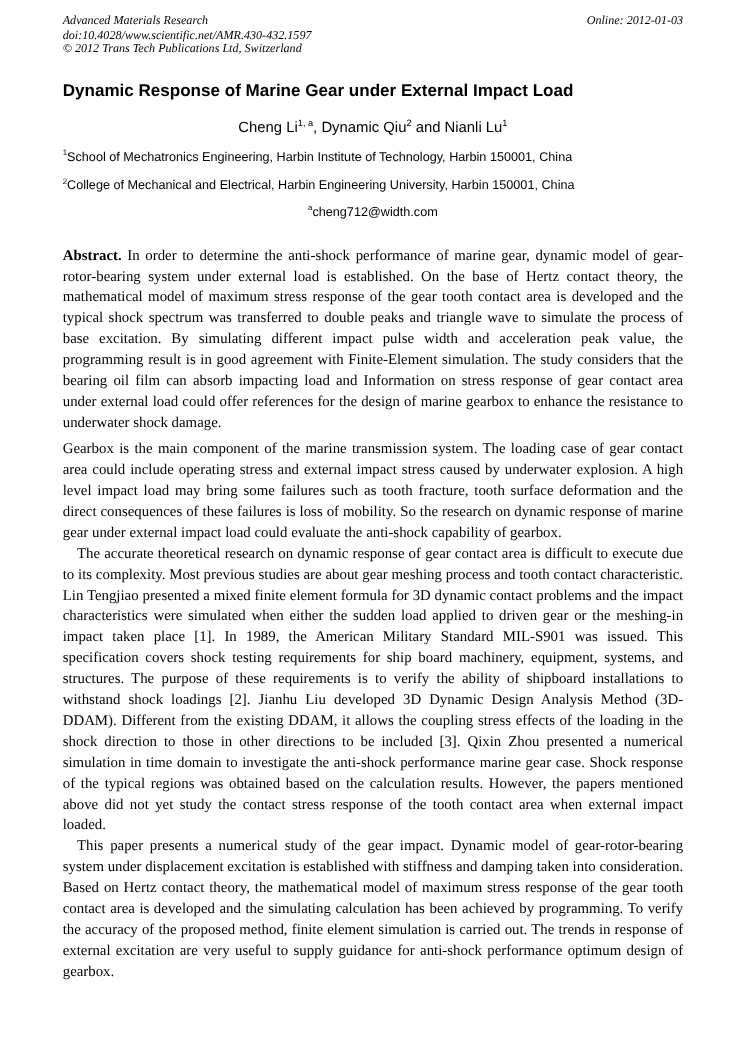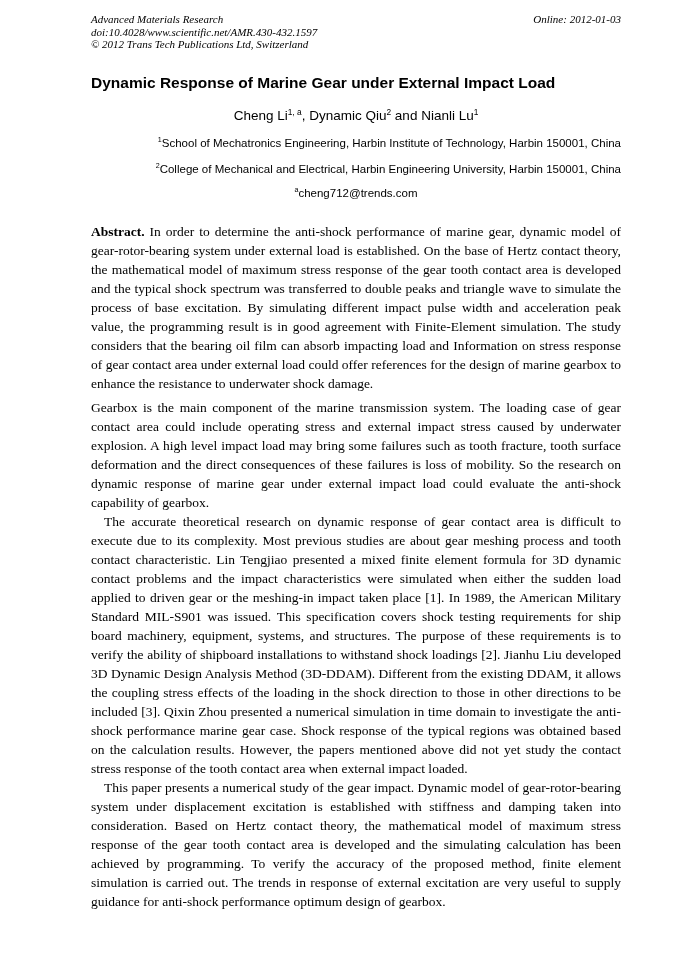--- a/index.html
+++ b/index.html
@@ -6,21 +6,21 @@
   html, body { background: #ffffff; }
   body {
     width: 678px; height: 959px;
     font-family: "Liberation Serif", serif;
     color: #000000;
     overflow: hidden;
   }
   .page {
     width: 678px; height: 959px;
     background: #ffffff;
-    padding: 13px 57px 0 91px;
+    padding: 13px 57px 0 57px;
     position: relative;
   }
   
   .journal-header {
     display: flex;
     justify-content: space-between;
     align-items: flex-start;
     font-family: "Liberation Serif", serif;
     font-style: italic;
     font-size: 11px;
@@ -45,21 +45,21 @@
     font-size: 13.5px;
     line-height: 17px;
   }
   sup {
     font-size: 0.62em;
     vertical-align: super;
     line-height: 0;
   }
   .affiliation {
     margin-top: 12px;
-    text-align: right;
+    text-align: left;
     font-family: "Liberation Sans", sans-serif;
     font-size: 11.5px;
     line-height: 14px;
   }
   .email-line {
     margin-top: 10px;
     text-align: center;
     font-family: "Liberation Sans", sans-serif;
     font-size: 11.5px;
     line-height: 14px;
@@ -112,21 +112,21 @@
   </div>
 
   <div class="paper-title">Dynamic Response of Marine Gear under External Impact Load</div>
 
   <div class="authors-line"><span>Cheng Li</span><sup>1, a</sup><span>, </span><span>Dynamic Qiu</span><sup>2</sup><span> and </span><span>Nianli Lu</span><sup>1</sup></div>
 
   <div class="affiliation"><sup>1</sup><span>School of Mechatronics Engineering, Harbin Institute of Technology, Harbin 150001, China</span></div>
 
   <div class="affiliation"><sup>2</sup><span>College of Mechanical and Electrical, Harbin Engineering University, Harbin 150001, China</span></div>
 
-  <div class="email-line"><sup>a</sup><span>cheng712@trends.com</span></div>
+  <div class="email-line"><sup>a</sup><span>cheng712@width.com</span></div>
 
 
   <div class="abstract-para"><span class="abs-label">Abstract.</span><span> In order to determine the anti-shock performance of marine gear, dynamic model of gear-rotor-bearing system under external load is established. On the base of Hertz contact theory, the mathematical model of maximum stress response of the gear tooth contact area is developed and the typical shock spectrum was transferred to double peaks and triangle wave to simulate the process of base excitation. By simulating different impact pulse width and acceleration peak value, the programming result is in good agreement with Finite-Element simulation. The study considers that the bearing oil film can absorb impacting load and Information on stress response of gear contact area under external load could offer references for the design of marine gearbox to enhance the resistance to underwater shock damage.</span></div>
 
 
   <div class="body-para first">Gearbox is the main component of the marine transmission system. The loading case of gear contact area could include operating stress and external impact stress caused by underwater explosion. A high level impact load may bring some failures such as tooth fracture, tooth surface deformation and the direct consequences of these failures is loss of mobility. So the research on dynamic response of marine gear under external impact load could evaluate the anti-shock capability of gearbox.</div>
   <div class="body-para indent">The accurate theoretical research on dynamic response of gear contact area is difficult to execute due to its complexity. Most previous studies are about gear meshing process and tooth contact characteristic. Lin Tengjiao presented a mixed finite element formula for 3D dynamic contact problems and the impact characteristics were simulated when either the sudden load applied to driven gear or the meshing-in impact taken place [1]. In 1989, the American Military Standard MIL-S901 was issued. This specification covers shock testing requirements for ship board machinery, equipment, systems, and structures. The purpose of these requirements is to verify the ability of shipboard installations to withstand shock loadings [2]. Jianhu Liu developed 3D Dynamic Design Analysis Method (3D-DDAM). Different from the existing DDAM, it allows the coupling stress effects of the loading in the shock direction to those in other directions to be included [3]. Qixin Zhou presented a numerical simulation in time domain to investigate the anti-shock performance marine gear case. Shock response of the typical regions was obtained based on the calculation results. However, the papers mentioned above did not yet study the contact stress response of the tooth contact area when external impact loaded.</div>
   <div class="body-para indent">This paper presents a numerical study of the gear impact. Dynamic model of gear-rotor-bearing system under displacement excitation is established with stiffness and damping taken into consideration. Based on Hertz contact theory, the mathematical model of maximum stress response of the gear tooth contact area is developed and the simulating calculation has been achieved by programming. To verify the accuracy of the proposed method, finite element simulation is carried out. The trends in response of external excitation are very useful to supply guidance for anti-shock performance optimum design of gearbox.</div>
 
 </div>

